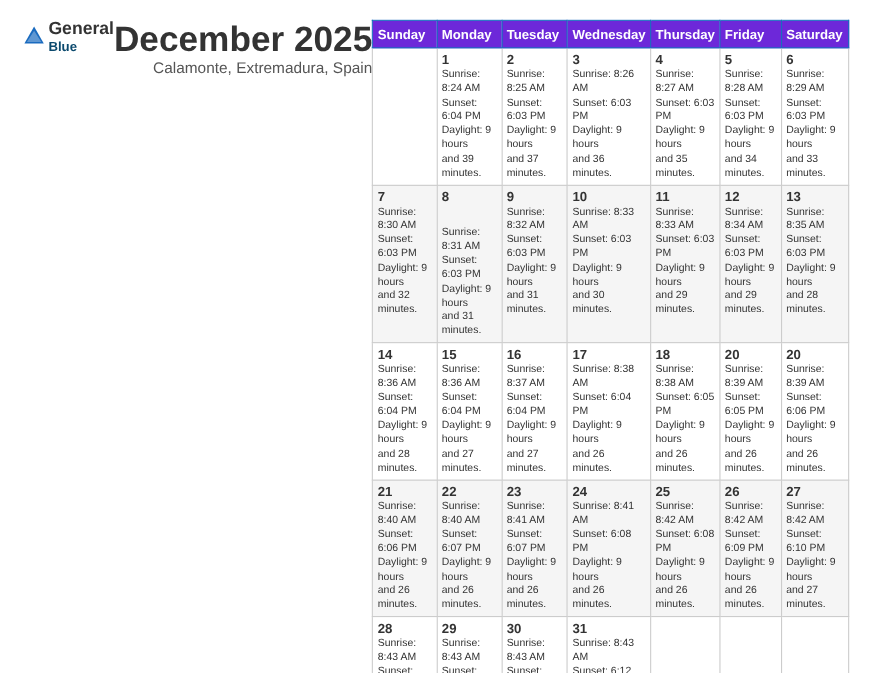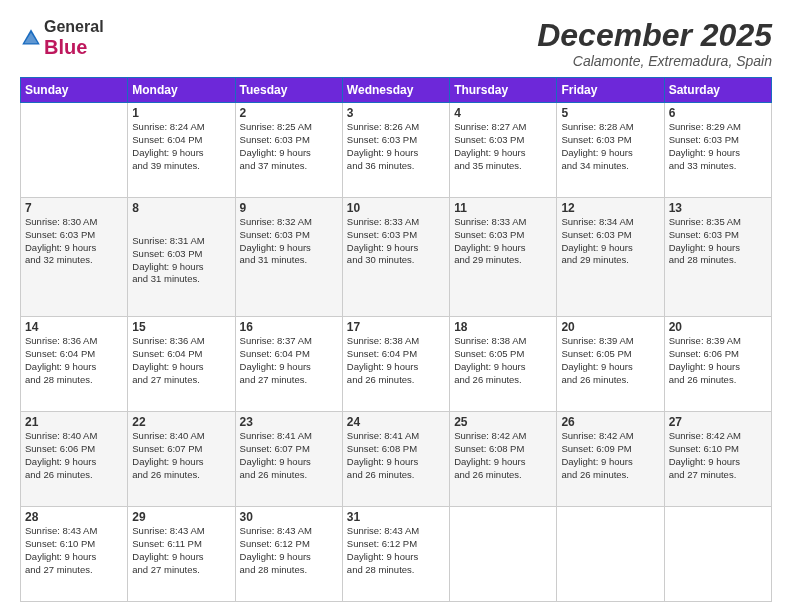--- a/index.html
+++ b/index.html
@@ -8,21 +8,20 @@
       height: 612px;
       font-family: Arial, sans-serif;
       background: #fff;
       overflow: hidden;
     }
     .page {
       width: 792px;
       height: 612px;
       padding: 18px 20px 10px 20px;
       display: flex;
-      flex-direction: column;
     }
     .header {
       display: flex;
       justify-content: space-between;
       align-items: flex-start;
       margin-bottom: 8px;
     }
     .logo {
       display: flex;
       align-items: center;
@@ -31,32 +30,31 @@
       display: flex;
       flex-direction: column;
       line-height: 1.1;
     }
     .logo-general {
       font-size: 16px;
       font-weight: bold;
       color: #333;
     }
     .logo-blue {
-      font-size: 20px;
-      font-weight: bold;
-      color: #be185d;
+      font-size: 12px;
+      font-weight: bold;
+      color: #0c4a6e;
     }
     .logo-icon {
       width: 22px;
       height: 22px;
       margin-right: 2px;
     }
     .title-block {
       text-align: right;
-      font-style: italic;
     }
     .month-title {
       font-size: 32px;
       font-weight: bold;
       color: #333;
       line-height: 1.1;
     }
     .subtitle {
       font-size: 14px;
       color: #555;

